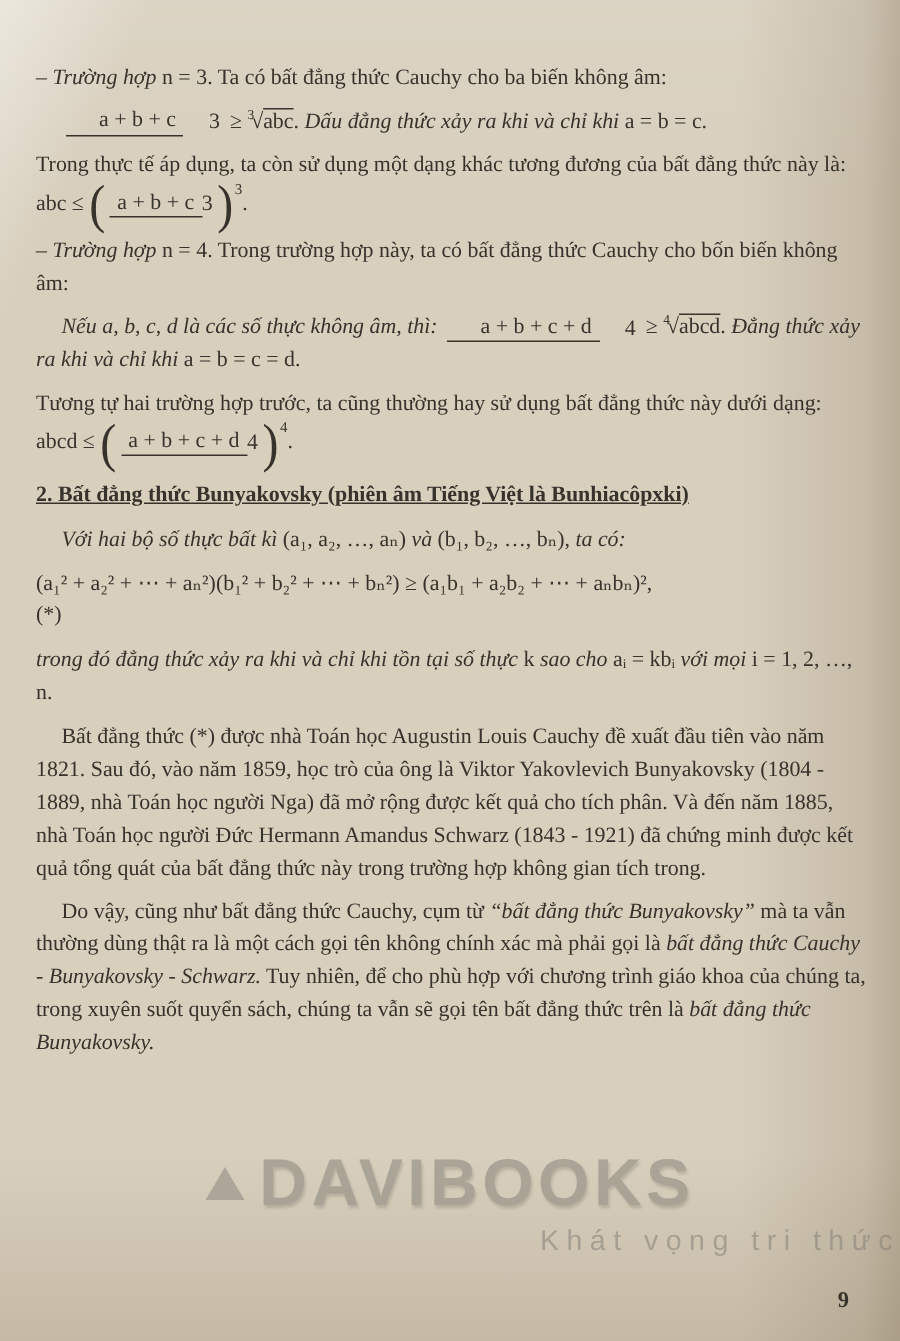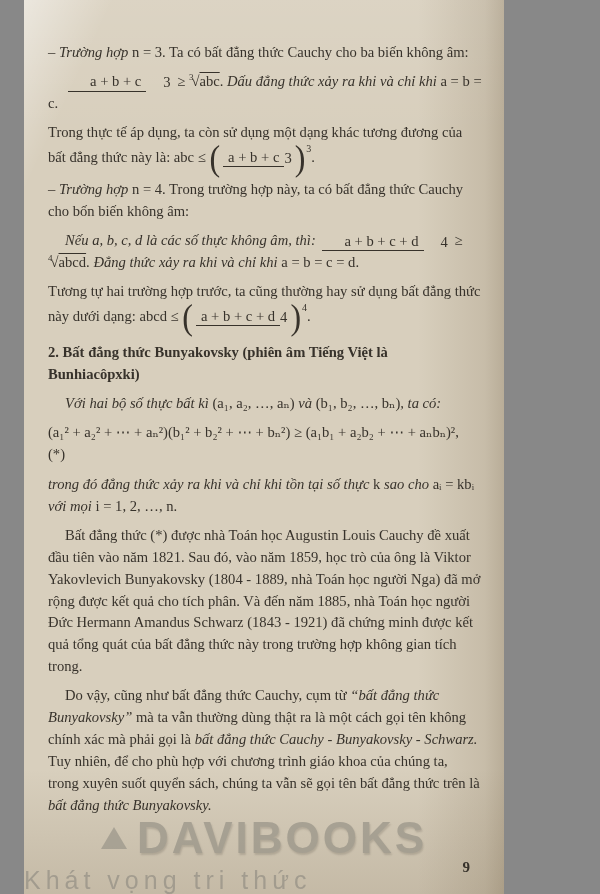--- a/index.html
+++ b/index.html
@@ -1,52 +1,51 @@
 <!DOCTYPE html>
 <html><head>
 <meta charset="utf-8">
 <style>
   html,body{margin:0;padding:0;background:#888;}
   .page{
-    position:relative;width:480px;height:894px;overflow:hidden;
+    position:relative;width:600px;height:894px;overflow:hidden;
     background-color:#d8cfbd;
     background-image:
       linear-gradient(115deg, rgba(255,255,255,.45), rgba(255,255,255,0) 10%),
       linear-gradient(to right, rgba(0,0,0,0) 82%, rgba(95,75,45,.14) 96%, rgba(95,75,45,.26) 100%),
       linear-gradient(to bottom, rgba(255,255,255,.10), rgba(0,0,0,0) 15%, rgba(0,0,0,0) 86%, rgba(95,75,45,.16) 100%);
     font-family:"Liberation Serif","DejaVu Serif",serif;
     color:#37322b;
-    margin-left:24px;
   }
   .content{position:absolute;top:42px;left:24px;right:22px;font-size:14.6px;line-height:1.5;}
   .para{margin:0 0 7px;}
   .indent{text-indent:17px;}
   .it{font-style:italic;}
   .frac{display:inline-flex;text-align:center;vertical-align:middle;margin:0 3px;line-height:1.12;justify-content:center;}
   .frac .num{border-bottom:1px solid #37322b;padding:0 5px 1px;}
   .frac .den{padding-top:1px;}
   .rootidx{font-size:9px;position:relative;top:-6px;margin-right:-2px;}
   .ovl{text-decoration:overline;}
   .pfrac{display:inline-flex;align-items:center;vertical-align:middle;}
   .bigp{font-size:32px;line-height:.9;transform:scaleY(1.12);font-weight:400;}
   .pexp{font-size:10px;align-self:flex-start;position:relative;top:-3px;margin-left:1px;}
-  .heading{font-weight:bold;margin:10px 0 8px;}
+  .heading{font-weight:bold;margin:10px 0 8px;text-decoration:underline;}
   .formula-row{display:flex;justify-content:space-between;align-items:baseline;margin:2px 0 8px;flex-direction:column;}
   .formula-tag{padding-right:8px;}
-  .watermark{position:absolute;left:0;right:0;top:813px;text-align:left;opacity:.55;pointer-events:none;}
+  .watermark{position:absolute;left:0;right:0;top:764px;text-align:right;opacity:.55;pointer-events:none;}
   .wm-brand-row{display:flex;justify-content:center;align-items:center;gap:10px;}
   .wm-logo{width:0;height:0;border-left:13px solid transparent;border-right:13px solid transparent;border-bottom:22px solid #8b887e;}
   .wm-brand{
     font-family:"Liberation Sans","DejaVu Sans",sans-serif;
     font-size:44px;font-weight:bold;color:#87847a;letter-spacing:3px;
     text-shadow:1px 2px 2px rgba(60,55,45,.35);
   }
   .wm-slogan{
     font-family:"Liberation Sans","DejaVu Sans",sans-serif;
-    font-size:25px;color:#85827a;letter-spacing:5px;margin-top:3px;
+    font-size:19px;color:#85827a;letter-spacing:5px;margin-top:3px;
   }
   .page-number{position:absolute;right:34px;bottom:18px;font-weight:bold;font-size:15px;}
 </style>
 </head>
 <body>
 
 <div class="page">
   <div class="content">
 
     <p class="para"><span class="it">– Trường hợp </span><span>n = 3. Ta có bất đẳng thức Cauchy cho ba biến không âm:</span></p>

